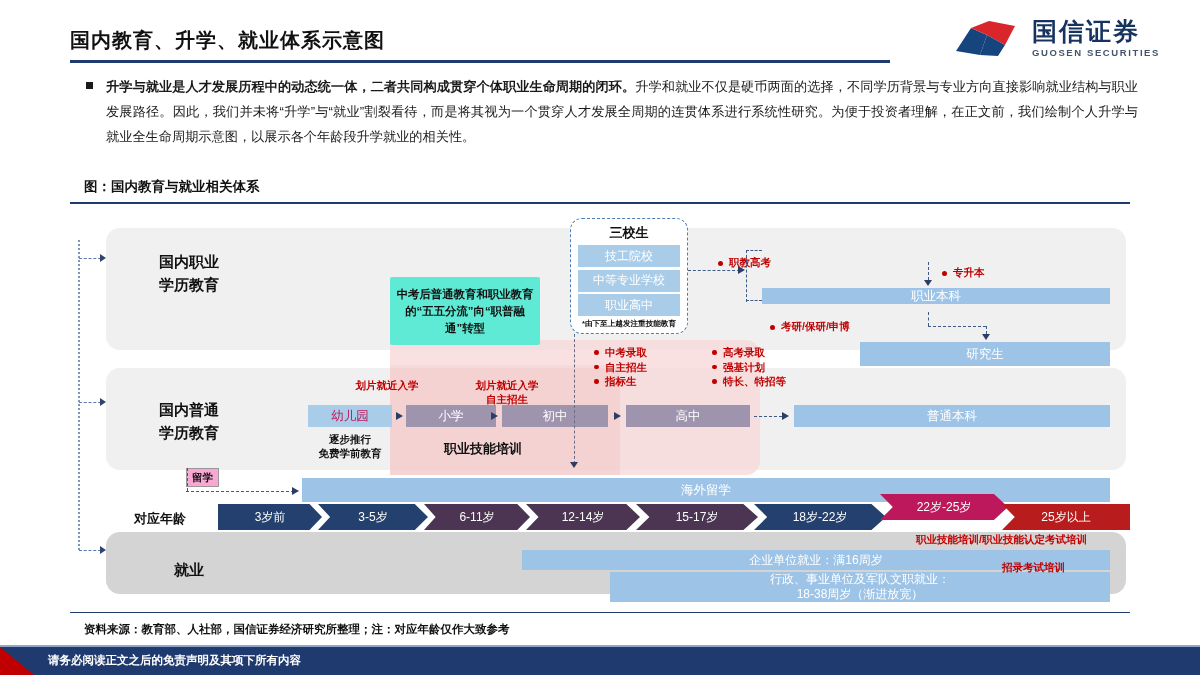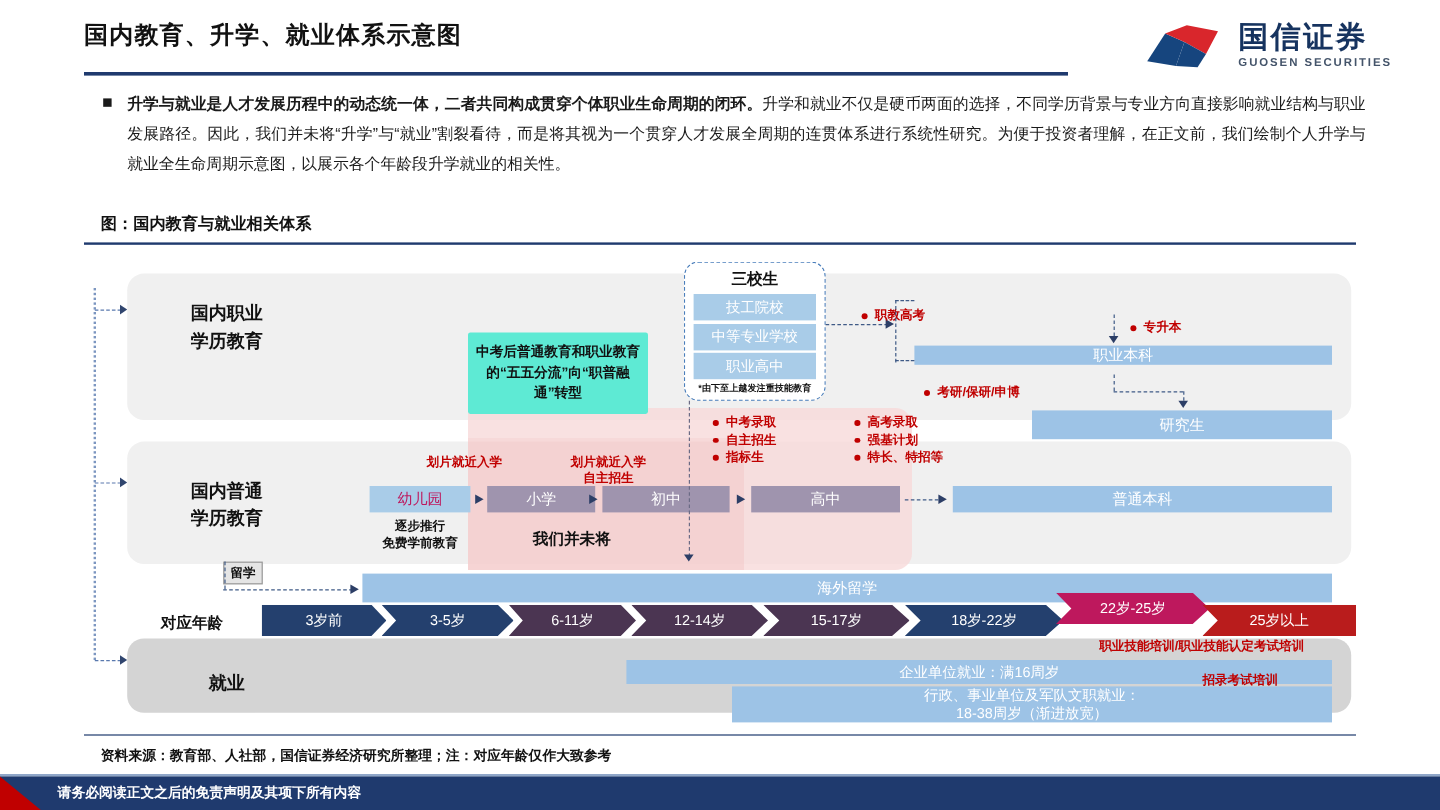--- a/index.html
+++ b/index.html
@@ -7,21 +7,21 @@
     width:1200px;height:675px;overflow:hidden;
     background:#ffffff;
     font-family:"Liberation Sans","DejaVu Sans",sans-serif;
     color:#1a1a1a;
     position:relative;
   }
   .slide{position:absolute;inset:0;}
 
   
   .hdr-title{
-    position:absolute;left:70px;top:16px;
+    position:absolute;left:70px;top:27px;
     font-size:20px;font-weight:bold;letter-spacing:1px;color:#111;
   }
   .hdr-rule{
     position:absolute;left:70px;top:60px;width:820px;height:3px;
     background:#1f3a6e;
   }
   .logo-wrap{position:absolute;right:40px;top:18px;display:flex;align-items:center;gap:9px;}
   .logo-mark{width:70px;height:40px;position:relative;}
   .logo-txt{display:flex;flex-direction:column;line-height:1;}
   .logo-cn{font-size:25px;font-weight:bold;color:#16335f;letter-spacing:2px;}
@@ -76,21 +76,21 @@
 
   .blk-note{position:absolute;color:#111;font-size:10.5px;font-weight:bold;line-height:14px;text-align:center;}
   .seg-note{position:absolute;color:#111;font-size:13px;font-weight:bold;}
 
   .dash-h{position:absolute;height:0;border-top:1.5px dashed #3f5a86;}
   .dash-v{position:absolute;width:0;border-left:1.5px dashed #3f5a86;}
   .dash-vg{position:absolute;width:0;border-left:1.5px dashed #6b6b85;}
   .arw-d{position:absolute;width:0;height:0;border-top:6px solid #2c3e66;border-left:4px solid transparent;border-right:4px solid transparent;}
   .arw-r{position:absolute;width:0;height:0;border-left:7px solid #2c3e66;border-top:4.5px solid transparent;border-bottom:4.5px solid transparent;}
 
-  .liuxue{position:absolute;background:#e5e5e5;border:1px solid #999;font-size:10.5px;font-weight:bold;
+  .liuxue{position:absolute;background:#f9a8d4;border:1px solid #999;font-size:10.5px;font-weight:bold;
      padding:1.5px 5px;color:#111;}
 
   
   .chev{position:absolute;height:26px;display:flex;align-items:center;justify-content:center;
      color:#fff;font-size:12px;}
   .chev span{position:relative;z-index:2;}
   .chev-label{position:absolute;font-size:13px;font-weight:bold;color:#111;}
 
   .emp-bar{position:absolute;background:#9dc3e6;color:#fff;font-size:12px;
      display:flex;align-items:center;justify-content:center;text-align:center;line-height:15px;}
@@ -202,21 +202,21 @@
     <div class="blue-box" style="left:724px;top:195px;width:316px;height:22px;">普通本科</div>
 
     <div class="arw-r" style="left:326px;top:201.5px;"></div>
     <div class="arw-r" style="left:421px;top:201.5px;"></div>
     <div class="arw-r" style="left:544px;top:201.5px;"></div>
     <div class="arw-r" style="left:712px;top:201.5px;"></div>
     <div class="dash-h" style="left:684px;top:206px;width:28px;"></div>
 
     <div class="blk-note" style="left:228px;top:222px;width:104px;white-space:pre-line;">逐步推行
 免费学前教育</div>
-    <div class="seg-note" style="left:374px;top:230px;">我们并未将</div>
+    <div class="seg-note" style="left:374px;top:230px;">职业技能培训</div>
 
     <div class="red-li" style="left:524px;top:135px;">
       <div>中考录取</div>
       <div>自主招生</div>
       <div>指标生</div>
     </div>
     <div class="red-li" style="left:642px;top:135px;">
       <div>高考录取</div>
       <div>强基计划</div>
       <div>特长、特招等</div>

